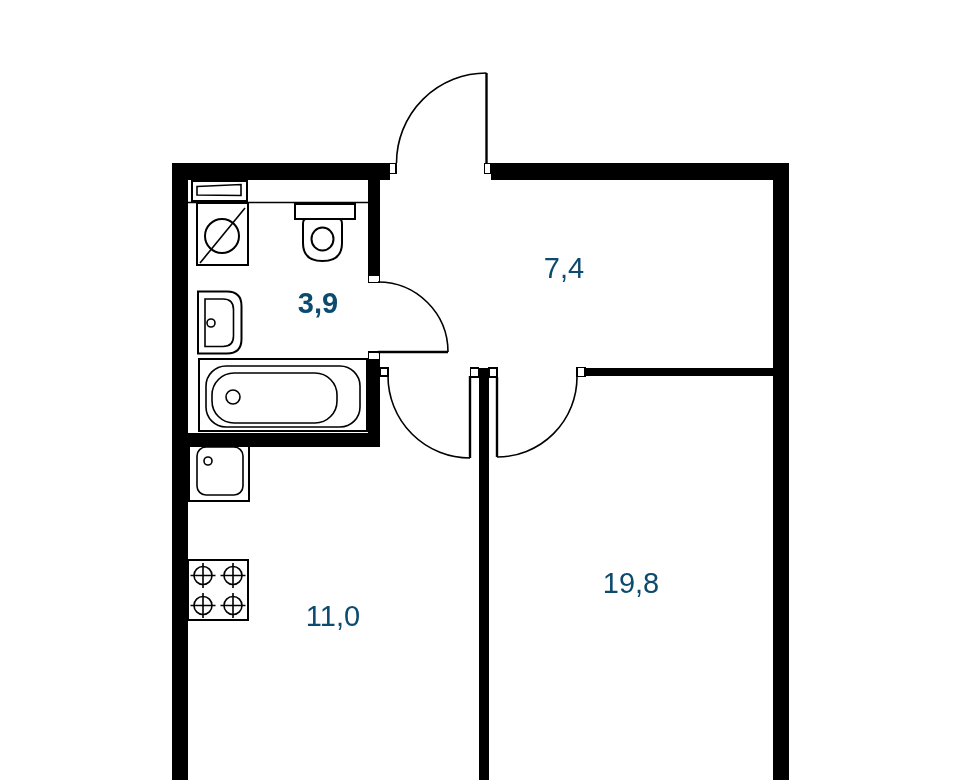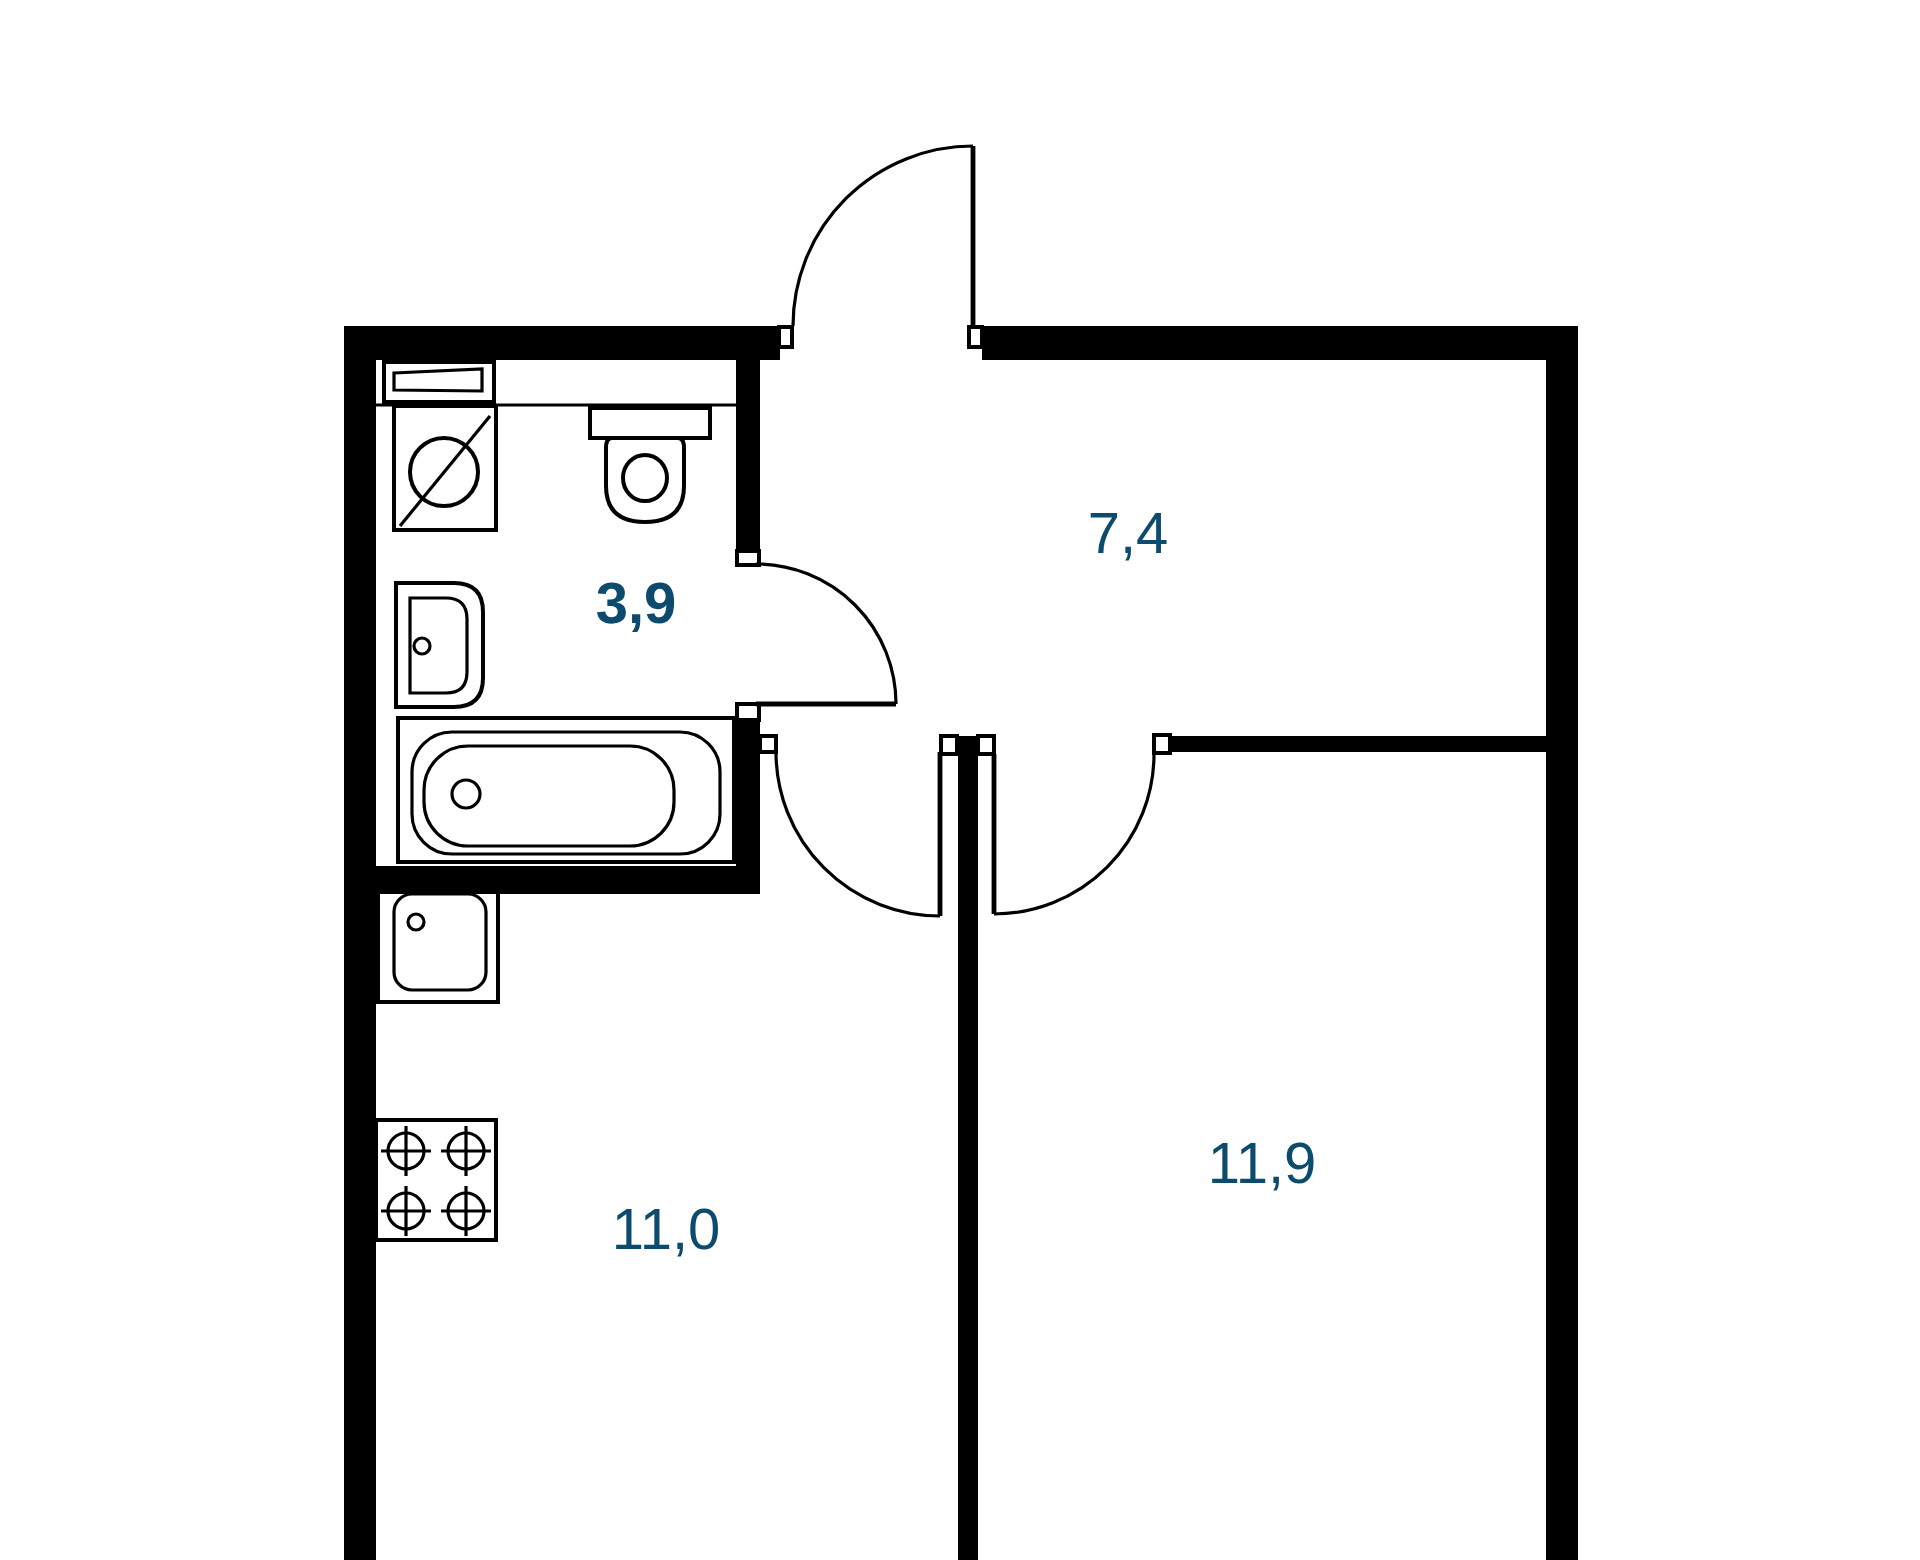--- a/index.html
+++ b/index.html
@@ -99,15 +99,15 @@
     </g>
     <g class="thin" stroke-width="2.2">
       <circle cx="233" cy="605.5" r="9"></circle>
         <path d="M220.5 605.5 H245.5 M233 593 V618"></path>
     </g>
   </svg>
 
   <div class="area-label" style="left:318px;top:303px;font-weight:bold;">3,9</div>
   <div class="area-label" style="left:564px;top:268px;">7,4</div>
   <div class="area-label" style="left:333px;top:616px;text-align:right;">11,0</div>
-  <div class="area-label" style="left:631px;top:583px;">11,9</div>
+  <div class="area-label" style="left:631px;top:583px;">19,8</div>
 
 </div>
 
 </body></html>

